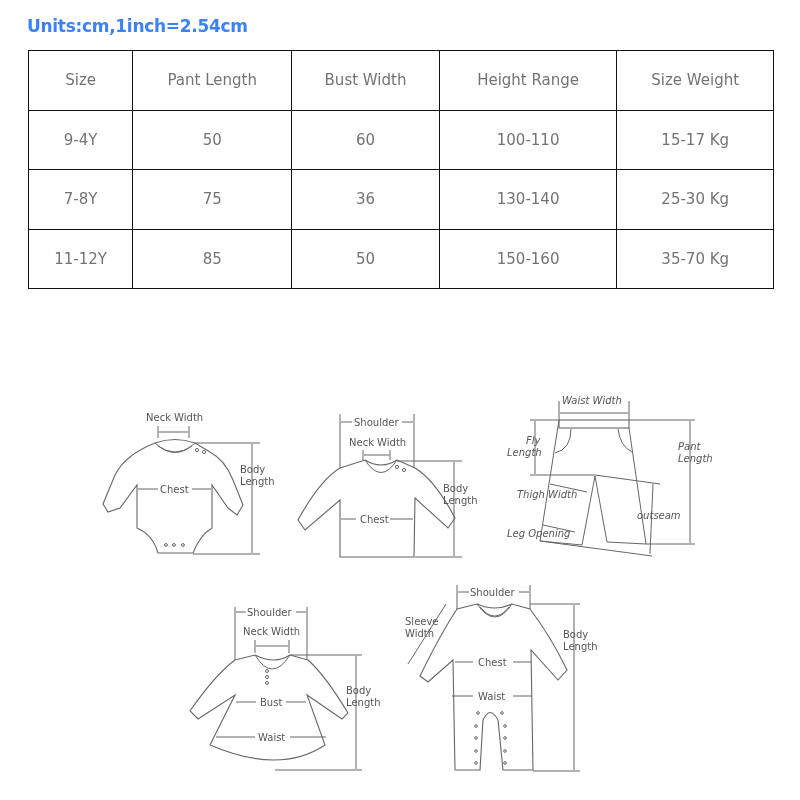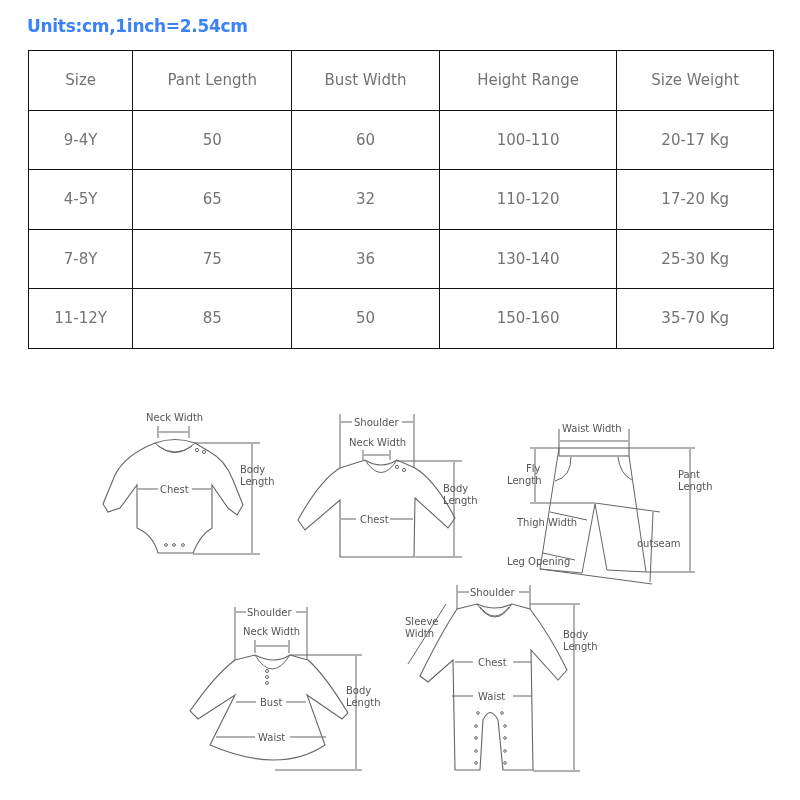--- a/index.html
+++ b/index.html
@@ -26,28 +26,21 @@
     <th>Pant Length</th>
     <th>Bust Width</th>
     <th>Height Range</th>
     <th>Size Weight</th>
   </tr>
   <tr>
     <td>9-4Y</td>
     <td>50</td>
     <td>60</td>
     <td>100-110</td>
-    <td>20-17 Kg</td>
-  </tr>
-  <tr>
-    <td>4-5Y</td>
-    <td>65</td>
-    <td>32</td>
-    <td>110-120</td>
-    <td>17-20 Kg</td>
+    <td>15-17 Kg</td>
   </tr>
   <tr>
     <td>7-8Y</td>
     <td>75</td>
     <td>36</td>
     <td>130-140</td>
     <td>25-30 Kg</td>
   </tr>
   <tr>
     <td>11-12Y</td>
@@ -103,21 +96,21 @@
       <line class="ln" x1="125" y1="157" x2="172" y2="157"></line>
     <line class="ln" x1="164" y1="62" x2="164" y2="156"></line>
     <text class="lbl" x="64" y="26">Shoulder</text>
     <text class="lbl" x="59" y="46">Neck Width</text>
     <text class="lbl" x="70" y="123">Chest</text>
     <text class="lbl" x="153" y="92">Body</text>
     <text class="lbl" x="153" y="104">Length</text>
   </svg>
 </div>
 
-<div class="diag" style="left:495px; top:412px; width:230px; height:180px;">
+<div class="diag" style="left:495px; top:384px; width:230px; height:180px;font-style:italic;">
   <svg width="230" height="180">
     <rect x="64" y="36" width="70" height="8" class="out"></rect>
     <path class="ln" d="M64 36 L45 157 L87 161 L100 92 L112 158 L151 160 L134 44"></path>
     <path class="ln" d="M76 45 Q76 65 60 69"></path>
       <path class="ln" d="M123 45 Q125 62 137 68"></path>
     <line class="ln" x1="64" y1="17" x2="64" y2="36"></line>
       <line class="ln" x1="134" y1="17" x2="134" y2="36"></line>
     <line class="ln" x1="65" y1="29" x2="133" y2="29"></line>
     <line class="ln" x1="35" y1="36" x2="64" y2="36"></line>
       <line class="ln" x1="35" y1="91" x2="100" y2="91"></line>

